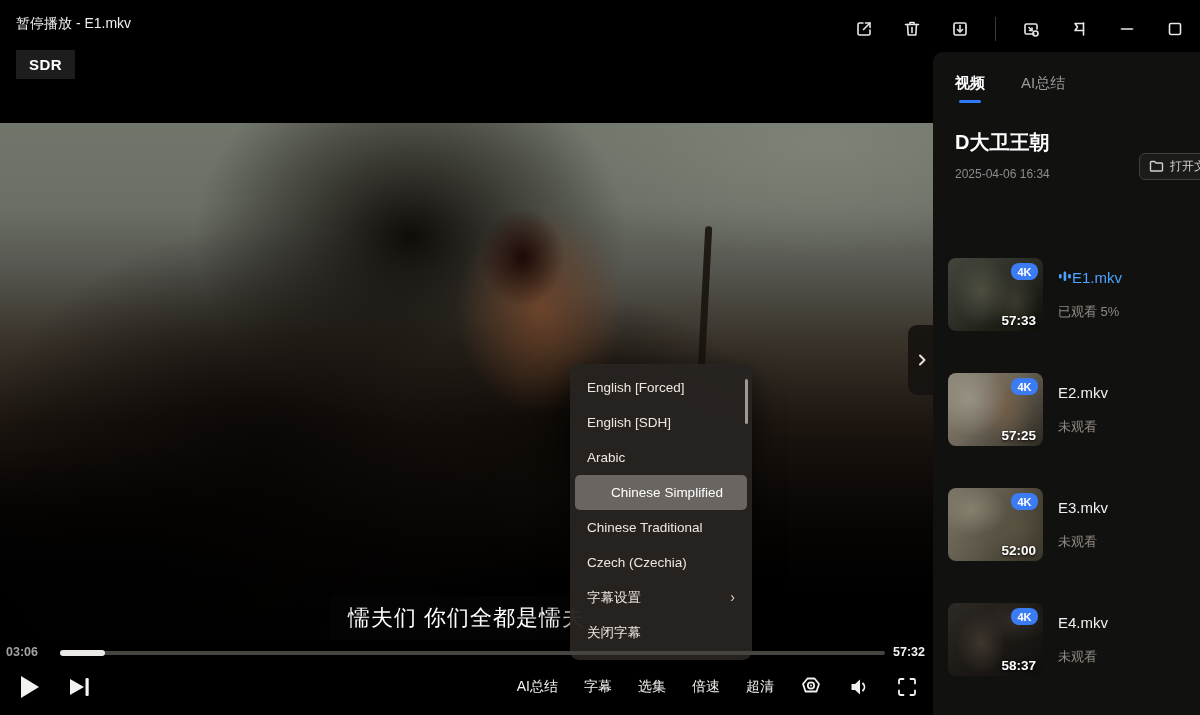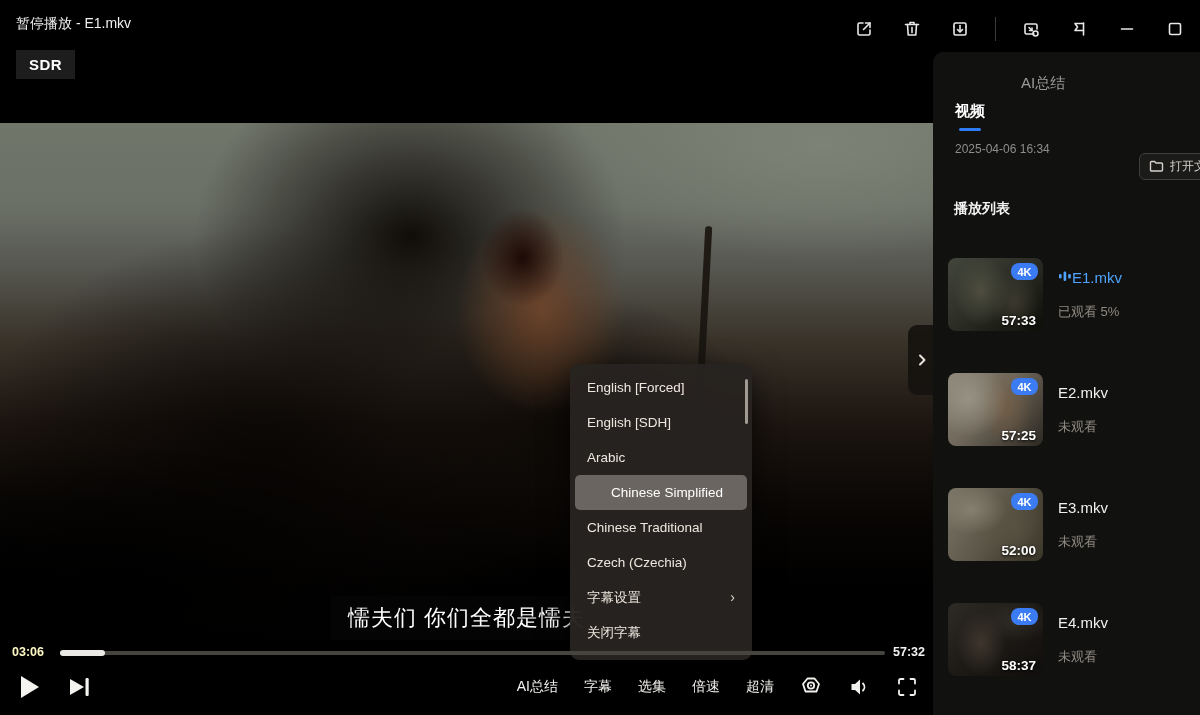--- a/index.html
+++ b/index.html
@@ -45,39 +45,39 @@
     box-shadow:0 10px 30px rgba(0,0,0,.65); }
   .menu-item { position:relative; height:35px; line-height:35px; padding-left:12px;
     font-size:13.5px; color:#eee7de; border-radius:5px; cursor:pointer; white-space:nowrap; }
   .menu-item.selected { background:#6a6560; color:#fff;text-align:center; }
   .menu-chevron { position:absolute; right:12px; top:0; font-size:14px; color:#d8d2ca; }
   .menu-scrollbar { position:absolute; right:4px; top:15px; width:3px; height:45px;
     background:#a09a93; border-radius:2px; }
 
   
   .controls { position:absolute; left:0; top:640px; width:933px; height:75px; }
-  .cur-time { position:absolute; left:12px; top:5px; font-size:12.5px; font-weight:bold; color:#fef9c3; }
+  .cur-time { position:absolute; left:6px; top:5px; font-size:12.5px; font-weight:bold; color:#a3a3a3; }
   .tot-time { position:absolute; right:8px; top:5px; font-size:12.5px; font-weight:bold; color:#f2f2f2; }
   .seekbar { position:absolute; left:60px; right:48px; top:11px; height:4px;
     background:#45443f; border-radius:3px; cursor:pointer; }
   .seekbar-fill { height:6px; margin-top:-1px; background:#ebe9e5; border-radius:3px; }
   .transport { position:absolute; left:14px; top:30px; display:flex; align-items:center; gap:20px; }
   .tr-btn { width:30px; height:34px; display:flex; align-items:center; justify-content:center; cursor:pointer; }
   .tr-btn svg { fill:#f5f3ef; }
   .right-controls { position:absolute; right:6px; top:30px; display:flex; align-items:center; gap:8px; }
   .txt-btn { padding:8px 9px; font-size:14px; color:#f3f1ed; cursor:pointer; white-space:nowrap; }
   .ic-btn { width:40px; height:34px; display:flex; align-items:center; justify-content:center; cursor:pointer; }
   .ic-btn svg { stroke:#f3f1ed; fill:none; stroke-width:1.8; stroke-linecap:round; stroke-linejoin:round; }
 
   
   .sidebar { position:absolute; left:933px; top:52px; width:267px; height:663px;
     background:#111110; border-radius:10px 0 0 0; overflow:hidden; }
   .tabs { display:flex; gap:36px; padding:22px 0 0 22px; }
   .tab { font-size:15px; color:#9b9b9b; cursor:pointer; }
-  .tab.active { color:#fff; font-weight:bold;margin-top:28px; }
+  .tab.active { color:#fff; font-weight:bold; }
   .tab.active .tab-underline { width:22px; height:3px; background:#2e7bf6; border-radius:2px; margin:7px auto 0; }
   .sb-title { padding:26px 0 0 22px; font-size:20px; font-weight:bold; color:#fff; }
   .sb-date { padding:11px 0 0 22px; font-size:12px; color:#8d8d8d; }
   .open-btn { position:absolute; left:206px; top:101px; height:27px; display:flex; align-items:center;
     gap:6px; padding:0 9px; background:#1b1b1a; border:1px solid #413f3c; border-radius:6px;
     font-size:12px; color:#d6d2cc; white-space:nowrap; cursor:pointer; }
   .open-btn svg { stroke:#d6d2cc; fill:none; stroke-width:1.4; }
   .playlist-header { padding:44px 0 0 21px; font-size:14px; font-weight:bold; color:#f2f2f2; }
   .playlist { position:absolute; left:15px; top:206px; right:0; display:flex; flex-direction:column; gap:42px; }
   .pl-item { display:flex; gap:15px; cursor:pointer; }
@@ -249,30 +249,30 @@
     <div class="tabs">
       <div class="tab active">
         <span>视频</span>
         <div class="tab-underline"></div>
       </div>
       <div class="tab">
         <span>AI总结</span>
       </div>
     </div>
 
+    <div class="sb-title">D大卫王朝</div>
     <div class="sb-date">2025-04-06 16:34</div>
 
     <div class="open-btn">
       <svg width="15" height="15" viewBox="0 0 15 15">
           <path d="M1.5 3.5 A1 1 0 0 1 2.5 2.5 H5.5 L7 4 H12.5 A1 1 0 0 1 13.5 5 V11 A1 1 0 0 1 12.5 12 H2.5 A1 1 0 0 1 1.5 11 Z"></path>
         </svg>
       <span>打开文</span>
     </div>
 
-    <div class="playlist-header">播放列表</div>
 
     <div class="playlist">
 
       <div class="pl-item">
         <div class="pl-thumb thumb-e1">
           <span class="badge-4k">4K</span>
           <span class="pl-duration">57:33</span>
         </div>
         <div class="pl-info">
           <div class="pl-name playing">

